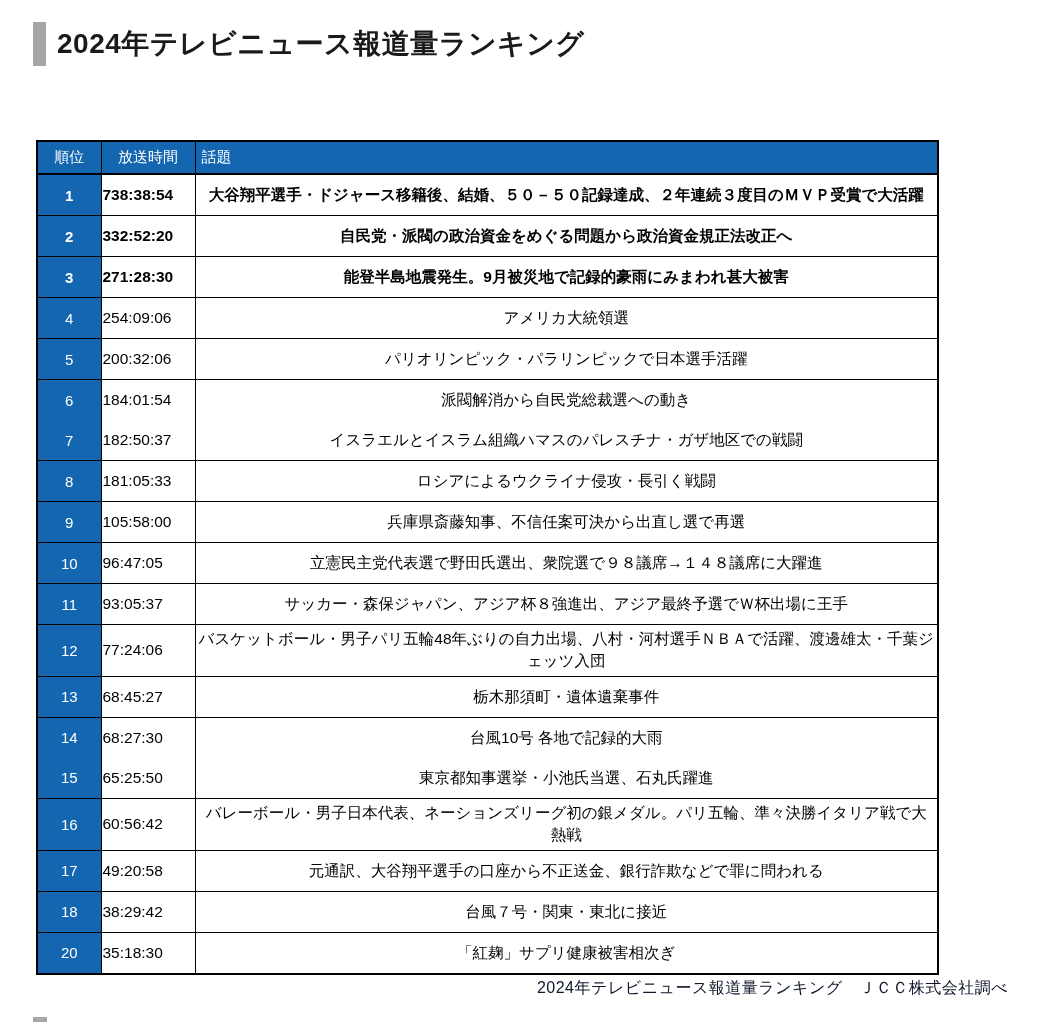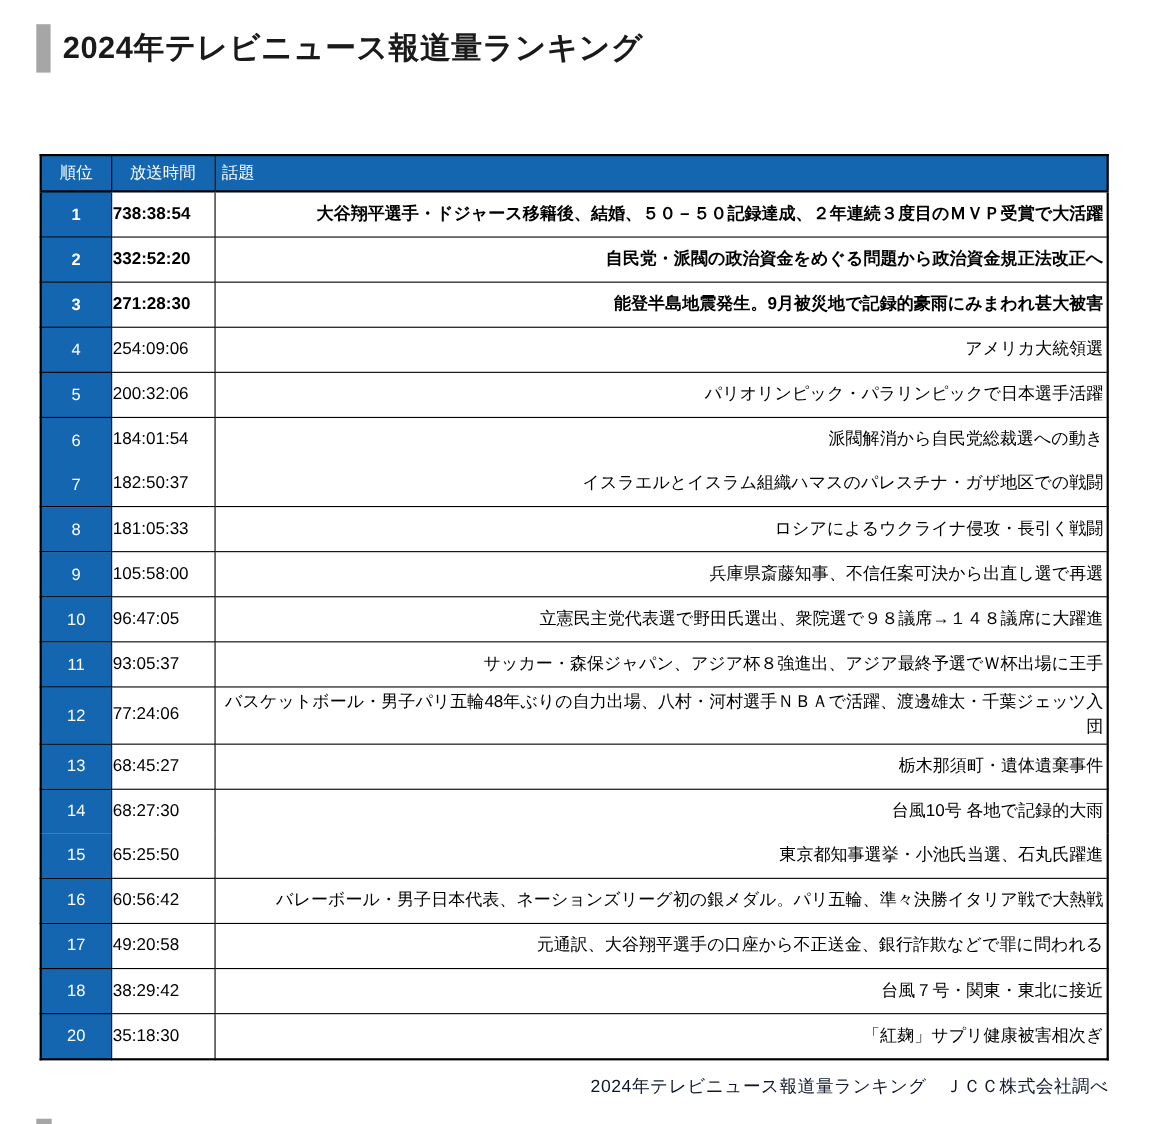--- a/index.html
+++ b/index.html
@@ -37,21 +37,21 @@
     color: #1a1a1a;
     letter-spacing: 0.5px;
     white-space: nowrap;
   }
 
   
   .table-wrap {
     position: absolute;
     left: 36px;
     top: 140px;
-    width: 972px;
+    width: 903px;
   }
   table.ranking {
     width: 100%;
     border-collapse: collapse;
     table-layout: fixed;
     border: 2px solid #000000;
     font-size: 15.5px;
   }
   col.col-rank  { width: 64px; }
   col.col-time  { width: 94px; }
@@ -81,21 +81,21 @@
     text-align: center;
     font-size: 15px;
   }
   td.time-cell {
     text-align: left;
     padding-right: 5px;
     white-space: nowrap;
     font-variant-numeric: tabular-nums;
   }
   td.topic-cell {
-    text-align: right;
+    text-align: center;
     padding: 3px 3px;
     line-height: 1.45;
     word-break: break-all;
   }
   tr.top3 td { font-weight: 700; }
   tr.no-divider-below td { border-bottom-style: hidden; }
 
   
   .source-caption {
     position: absolute;

